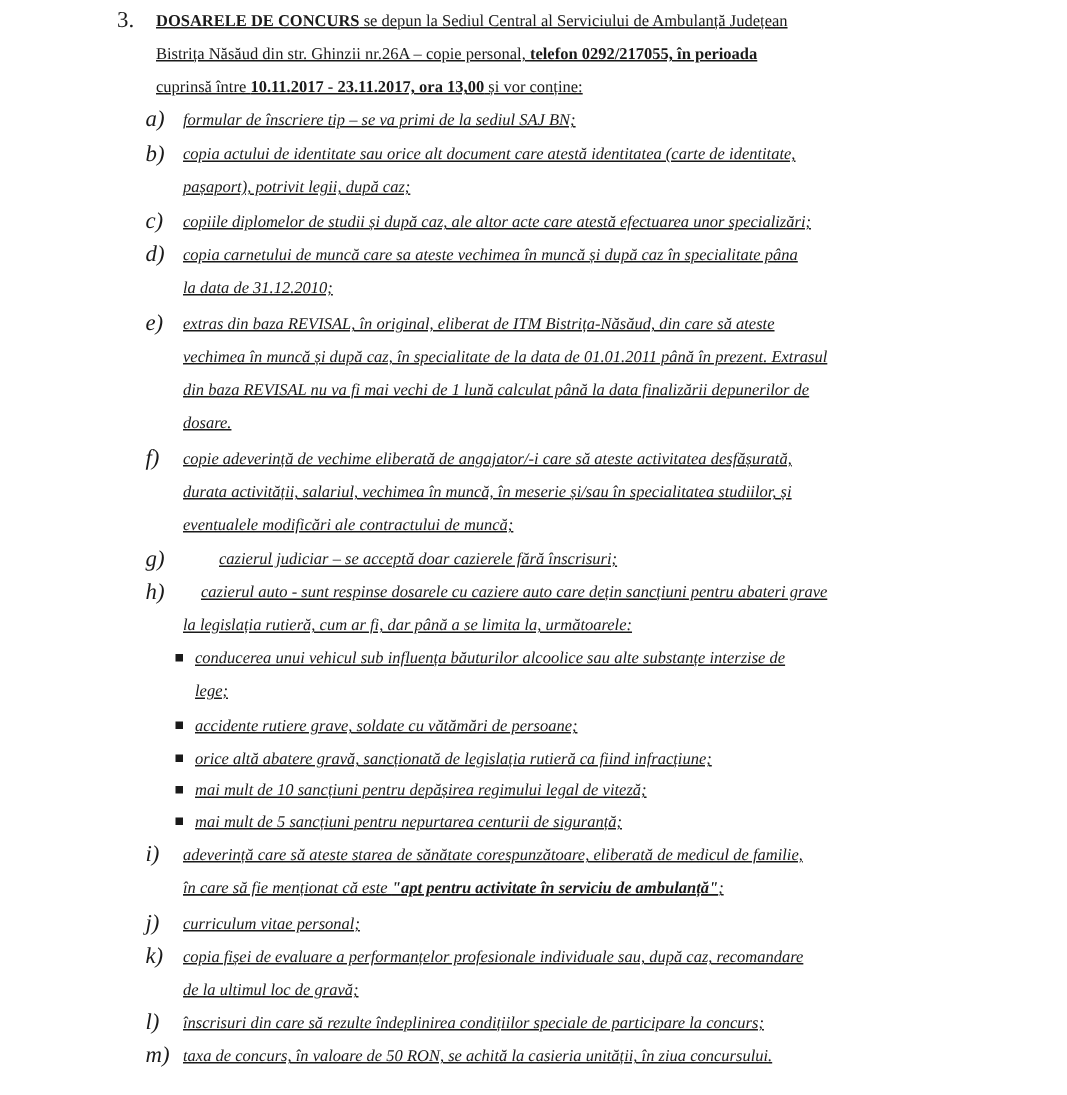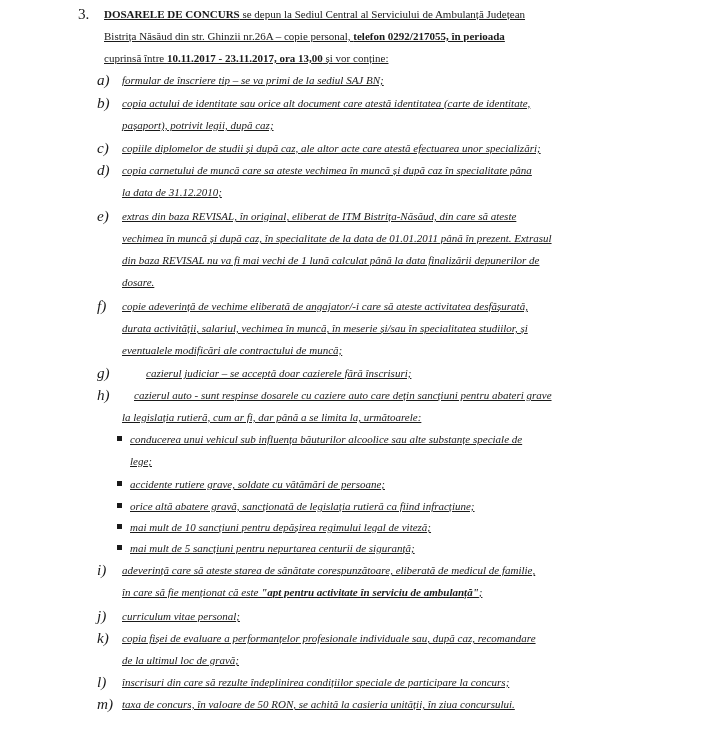--- a/index.html
+++ b/index.html
@@ -64,21 +64,21 @@
   <div class="line it" style="left:122px; top:340px;">eventualele modificări ale contractului de muncă;</div>
 
   <span class="lbl" style="left:97px; top:363px;">g)</span>
   <div class="line it" style="left:118px; top:363px;margin-left:28px;">cazierul judiciar – se acceptă doar cazierele fără înscrisuri;</div>
 
   <span class="lbl" style="left:97px; top:385px;">h)</span>
   <div class="line it" style="left:122px; top:385px;margin-left:12px;">cazierul auto - sunt respinse dosarele cu caziere auto care dețin sancțiuni pentru abateri grave</div>
   <div class="line it" style="left:122px; top:407px;">la legislația rutieră, cum ar fi, dar până a se limita la, următoarele:</div>
 
   <span class="bullet" style="left:117px; top:436px;"></span>
-  <div class="line it" style="left:130px; top:429px;">conducerea unui vehicul sub influența băuturilor alcoolice sau alte substanțe speciale de</div>
+  <div class="line it" style="left:130px; top:429px;">conducerea unui vehicul sub influența băuturilor alcoolice sau alte substanțe interzise de</div>
   <div class="line it" style="left:130px; top:451px;">lege;</div>
 
   <span class="bullet" style="left:117px; top:481px;"></span>
   <div class="line it" style="left:130px; top:474px;">accidente rutiere grave, soldate cu vătămări de persoane;</div>
 
   <span class="bullet" style="left:117px; top:503px;"></span>
   <div class="line it" style="left:130px; top:496px;">orice altă abatere gravă, sancționată de legislația rutieră ca fiind infracțiune;</div>
 
   <span class="bullet" style="left:117px; top:524px;"></span>
   <div class="line it" style="left:130px; top:517px;">mai mult de 10 sancțiuni pentru depășirea regimului legal de viteză;</div>

